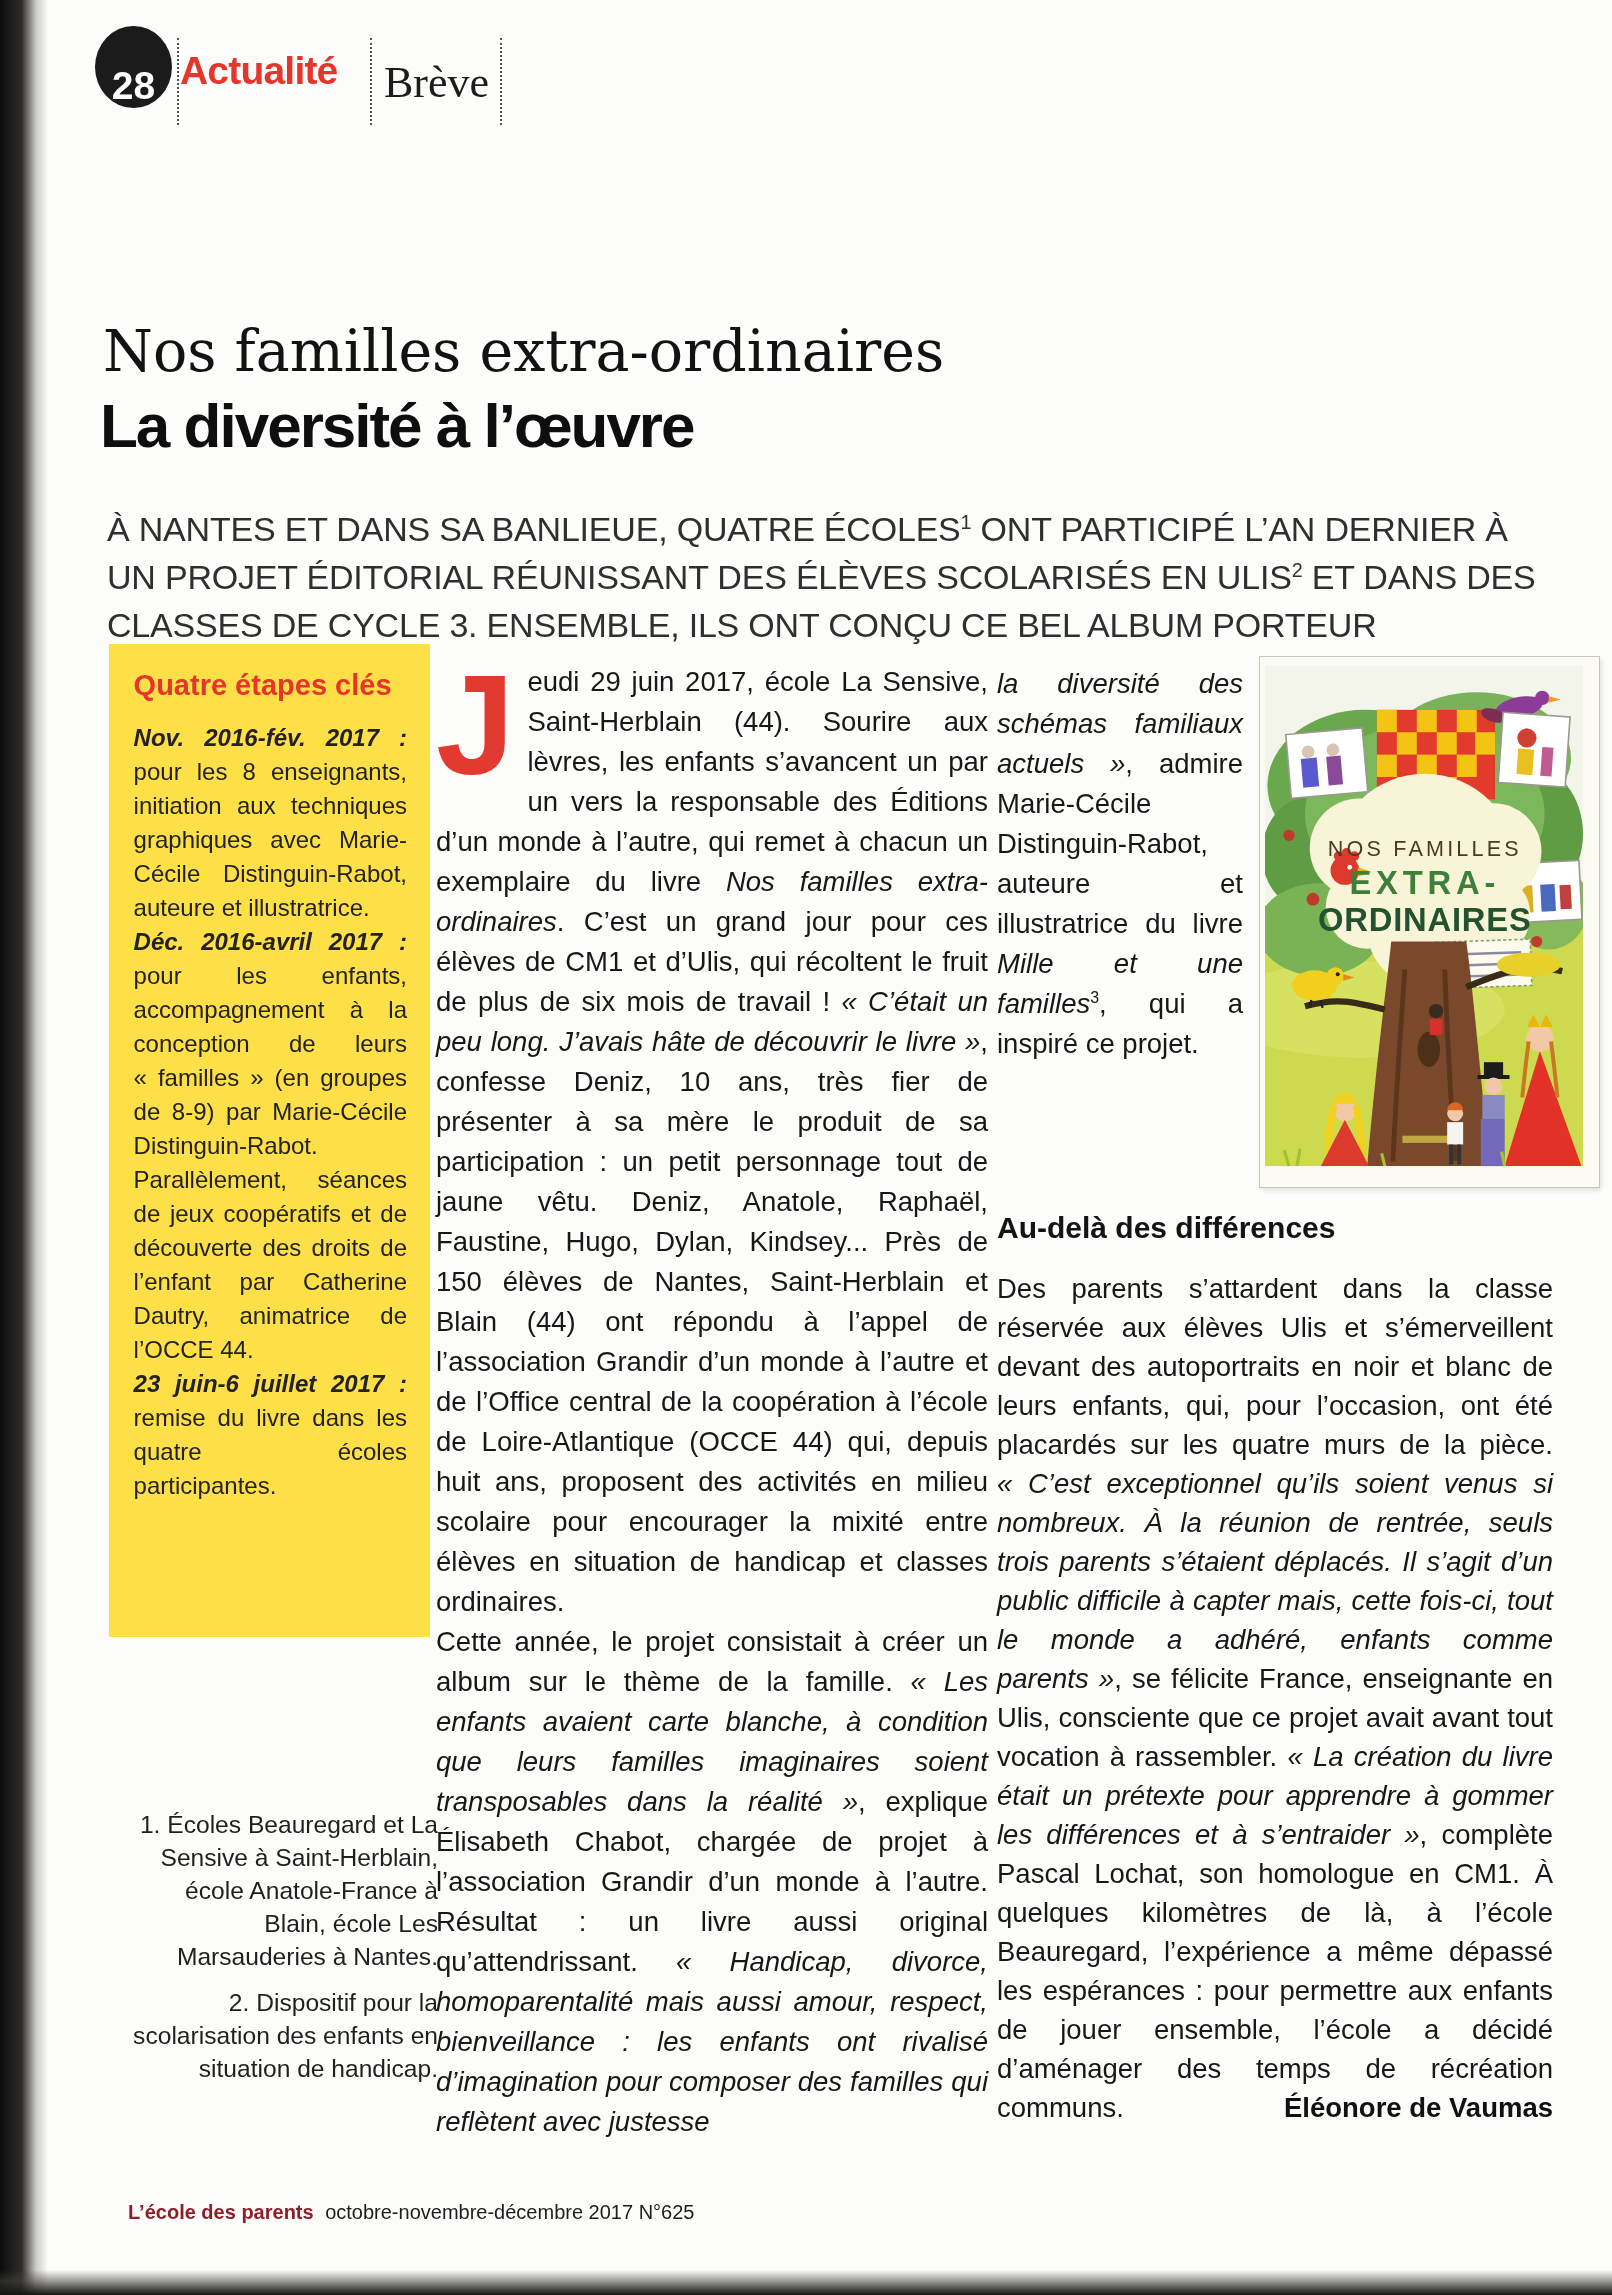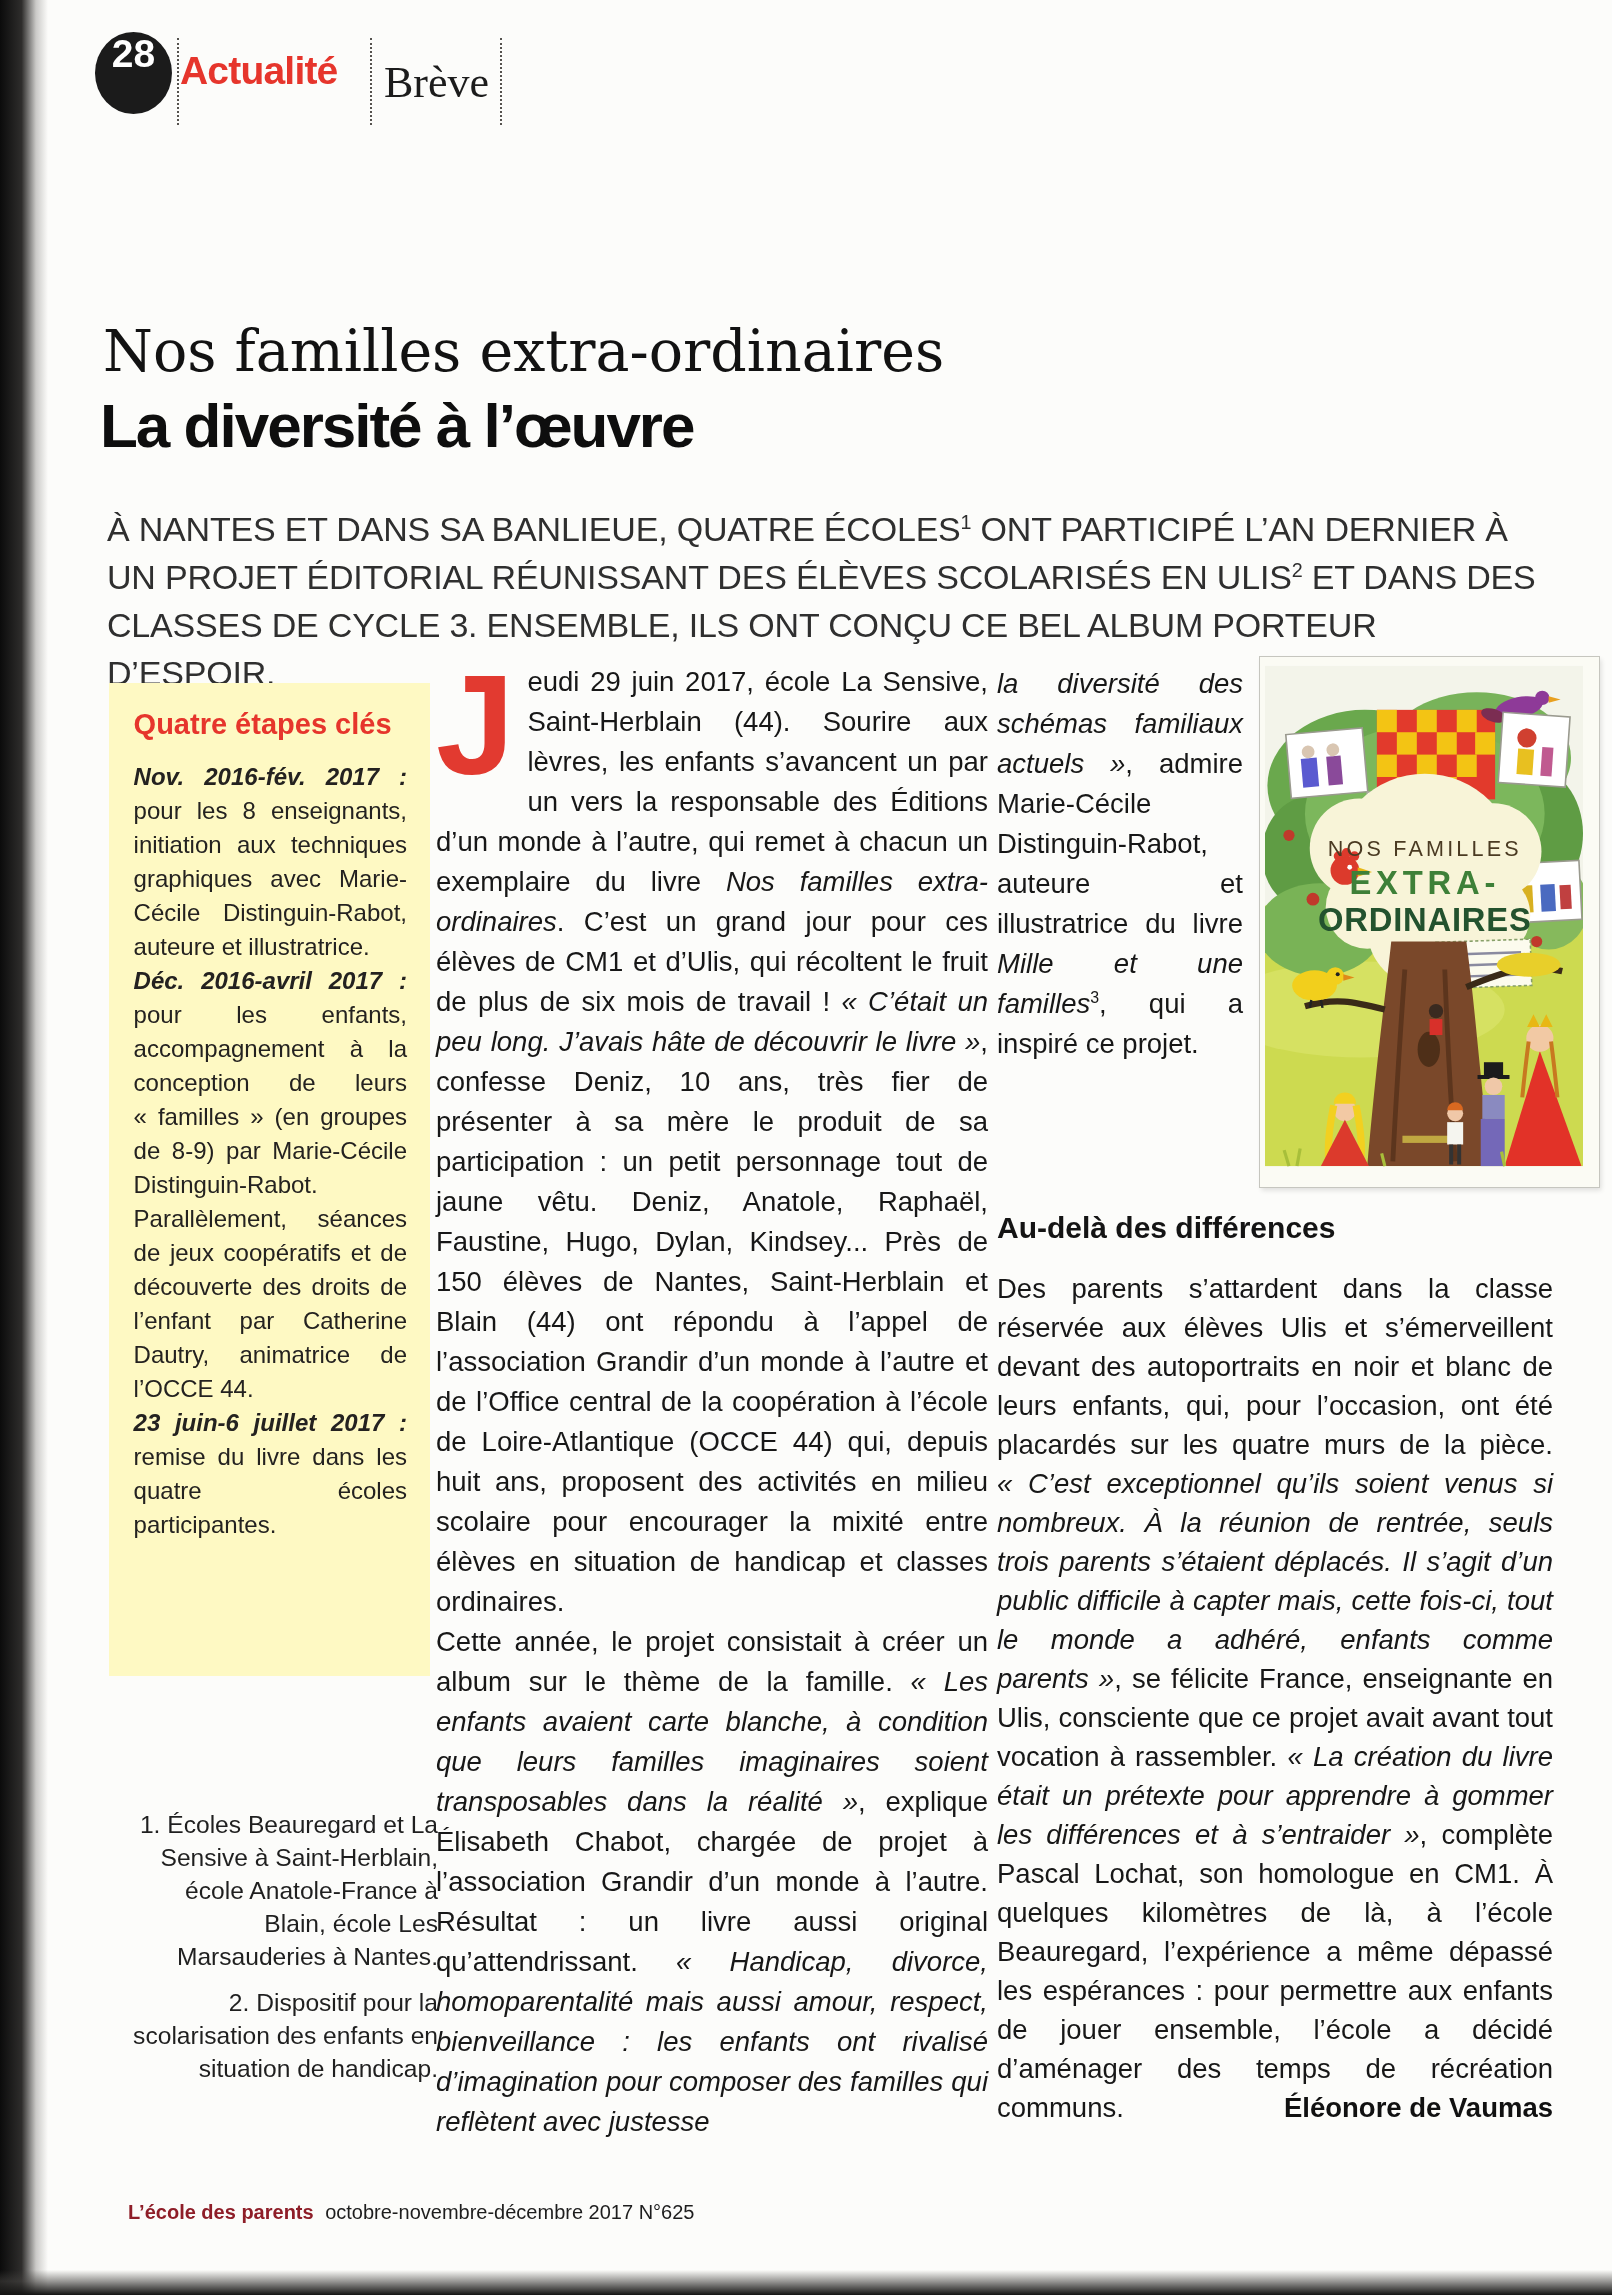--- a/index.html
+++ b/index.html
@@ -4,35 +4,35 @@
 <style>
   html,body{margin:0;padding:0;}
   body{width:1613px;height:2295px;position:relative;background:#f4f4f1;font-family:"Liberation Sans",sans-serif;overflow:hidden;}
   .page{position:absolute;left:0;top:0;width:1613px;height:2295px;background:#fcfcfa;}
 
   
   .scan-left{position:absolute;left:0;top:0;width:48px;height:100%;background:linear-gradient(90deg,#0b0b0b 0%,#2e2d2c 45%,rgba(110,108,105,.35) 75%,rgba(160,158,155,0) 100%);}
   .scan-bottom{position:absolute;left:0;bottom:0;width:100%;height:24.6px;background:linear-gradient(0deg,#141413 0%,rgba(70,68,66,.55) 55%,rgba(140,138,135,0) 100%);}
 
   
-  .badge{position:absolute;left:95px;top:32px;width:77px;height:82px;border-radius:50%;background:#1b1b1b;display:flex;align-items:flex-start;justify-content:center;}
+  .badge{position:absolute;left:95px;top:26px;width:77px;height:82px;border-radius:50%;background:#1b1b1b;display:flex;align-items:flex-end;justify-content:center;}
   .badge span{color:#fff;font-size:39px;font-weight:bold;}
   .hsep{position:absolute;top:38px;height:87px;width:0;border-left:2.5px dotted #55524e;}
   .sep1{left:177px}.sep2{left:370px}.sep3{left:500px}
   .section-label{position:absolute;left:180px;top:49px;font-size:39px;font-weight:bold;color:#e6352c;letter-spacing:-0.8px;}
   .rubric-label{position:absolute;left:384px;top:57px;font-size:44px;font-family:Liberation Serif, serif;color:#1c1c1c;}
 
   
   .kicker{position:absolute;left:103px;top:318px;font-family:"DejaVu Serif",serif;font-size:57px;font-weight:500;color:#121212;letter-spacing:0;}
   .headline{position:absolute;left:100px;top:390px;font-size:62px;font-weight:800;color:#0e0e0e;letter-spacing:-2px;}
   .standfirst{position:absolute;left:107px;top:505px;width:1434px;font-size:34px;line-height:48px;color:#2f2f2f;letter-spacing:-0.2px;}
   .standfirst sup{font-size:58%;vertical-align:super;line-height:0;}
 
   
-  .keybox{position:absolute;left:109px;top:683px;width:321px;height:993px;background:#fef9c3;box-sizing:border-box;padding:24.6px 23px 19.7px 24.6px;overflow:hidden;}
+  .keybox{position:absolute;left:109px;top:644px;width:321px;height:993px;background:#fde047;box-sizing:border-box;padding:24.6px 23px 19.7px 24.6px;overflow:hidden;}
   .keybox-h{margin:0 0 19.7px 0;font-size:29px;font-weight:bold;color:#e6352c;}
   .keybox p{margin:0;font-size:24px;line-height:34px;color:#242220;text-align:justify;}
   .kd{font-weight:bold;font-style:italic;}
 
   
   .notes{position:absolute;left:128px;top:1808px;width:310px;color:#1f1f1f;}
   .notes p{margin:0 0 13px 0;font-size:24.6px;line-height:33px;text-align:right;}
 
   
   .col1{position:absolute;left:436px;top:662px;width:552px;font-size:27.5px;line-height:40px;color:#171717;text-align:justify;}

